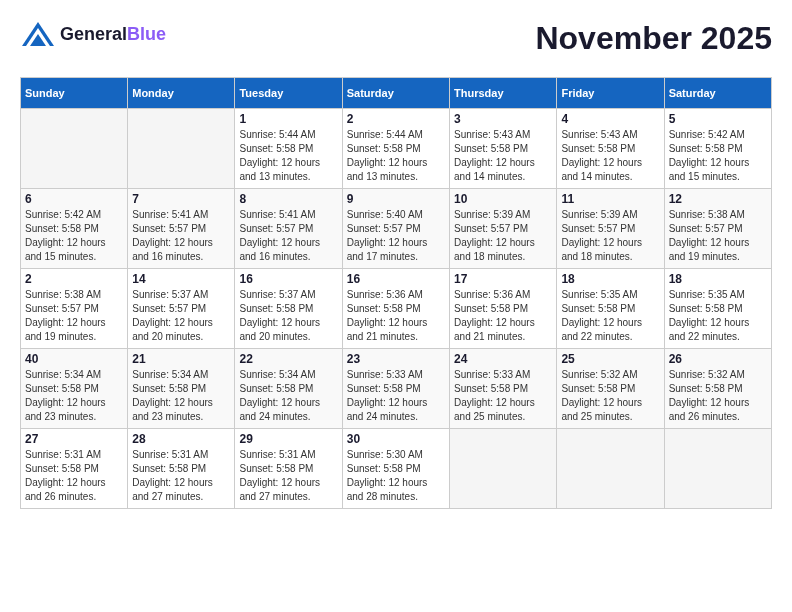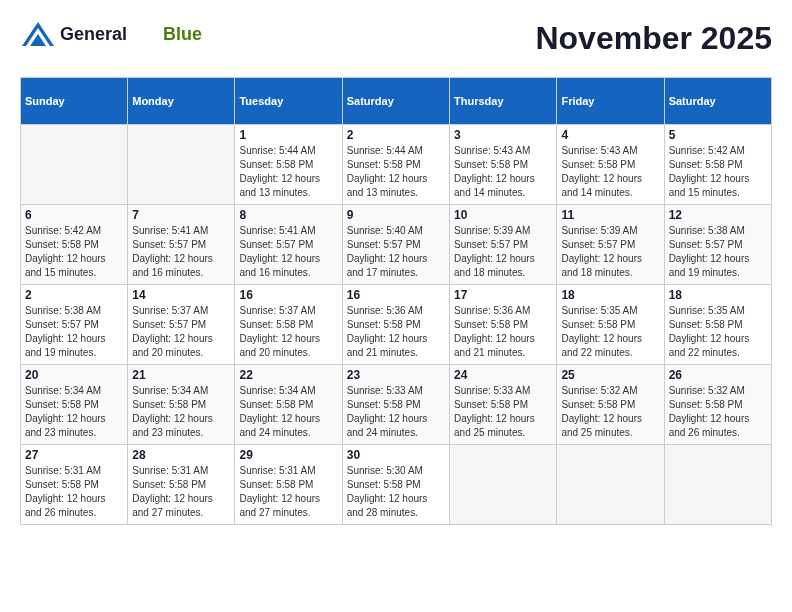--- a/index.html
+++ b/index.html
@@ -43,21 +43,21 @@
       color: #333;
     }
     .calendar {
       width: 100%;
       border-collapse: collapse;
       font-size: 10px;
     }
     .calendar th {
       background: #1565c0;
       color: #fff;
-      padding: 17px 4px;
+      padding: 9px 4px;
       text-align: left;
       font-size: 11px;
       font-weight: bold;
       border: 1px solid #ccc;
     }
     .calendar td {
       border: 1px solid #ccc;
       vertical-align: top;
       padding: 3px 4px;
       width: 108px;
@@ -88,21 +88,21 @@
 
 <div class="header-area">
   <div class="logo">
     <div class="logo-row">
       <svg class="logo-icon" viewBox="0 0 36 28" xmlns="http://www.w3.org/2000/svg">
         <polygon points="18,2 34,26 2,26" fill="#1565c0"></polygon>
         <polygon points="18,8 30,26 6,26" fill="#fff"></polygon>
         <polygon points="18,14 26,26 10,26" fill="#1565c0"></polygon>
       </svg>
       <span style="font-size:18px;font-weight:bold;color:#1a1a2e;">General</span>
-        <span style="font-size:18px;font-weight:bold;color:#4d7c0f;padding-left:36px;">Blue</span>
+        <span style="font-size:18px;font-weight:bold;color:#8b5cf6;">Blue</span>
     </div>
   </div>
   <div class="title-area">
     <div class="month-title">November 2025</div>
   </div>
 </div>
 
 <table class="calendar">
   <thead>
     <tr>
@@ -195,21 +195,21 @@
           <span class="day-num">18</span>
           <div class="day-detail">Sunrise: 5:35 AM<br>Sunset: 5:58 PM<br>Daylight: 12 hours and 22 minutes.</div>
         </td>
         <td>
           <span class="day-num">18</span>
           <div class="day-detail">Sunrise: 5:35 AM<br>Sunset: 5:58 PM<br>Daylight: 12 hours and 22 minutes.</div>
         </td>
       </tr>
       <tr>
         <td>
-          <span class="day-num">20</span>
+          <span class="day-num">40</span>
           <div class="day-detail">Sunrise: 5:34 AM<br>Sunset: 5:58 PM<br>Daylight: 12 hours and 23 minutes.</div>
         </td>
         <td>
           <span class="day-num">21</span>
           <div class="day-detail">Sunrise: 5:34 AM<br>Sunset: 5:58 PM<br>Daylight: 12 hours and 23 minutes.</div>
         </td>
         <td>
           <span class="day-num">22</span>
           <div class="day-detail">Sunrise: 5:34 AM<br>Sunset: 5:58 PM<br>Daylight: 12 hours and 24 minutes.</div>
         </td>

